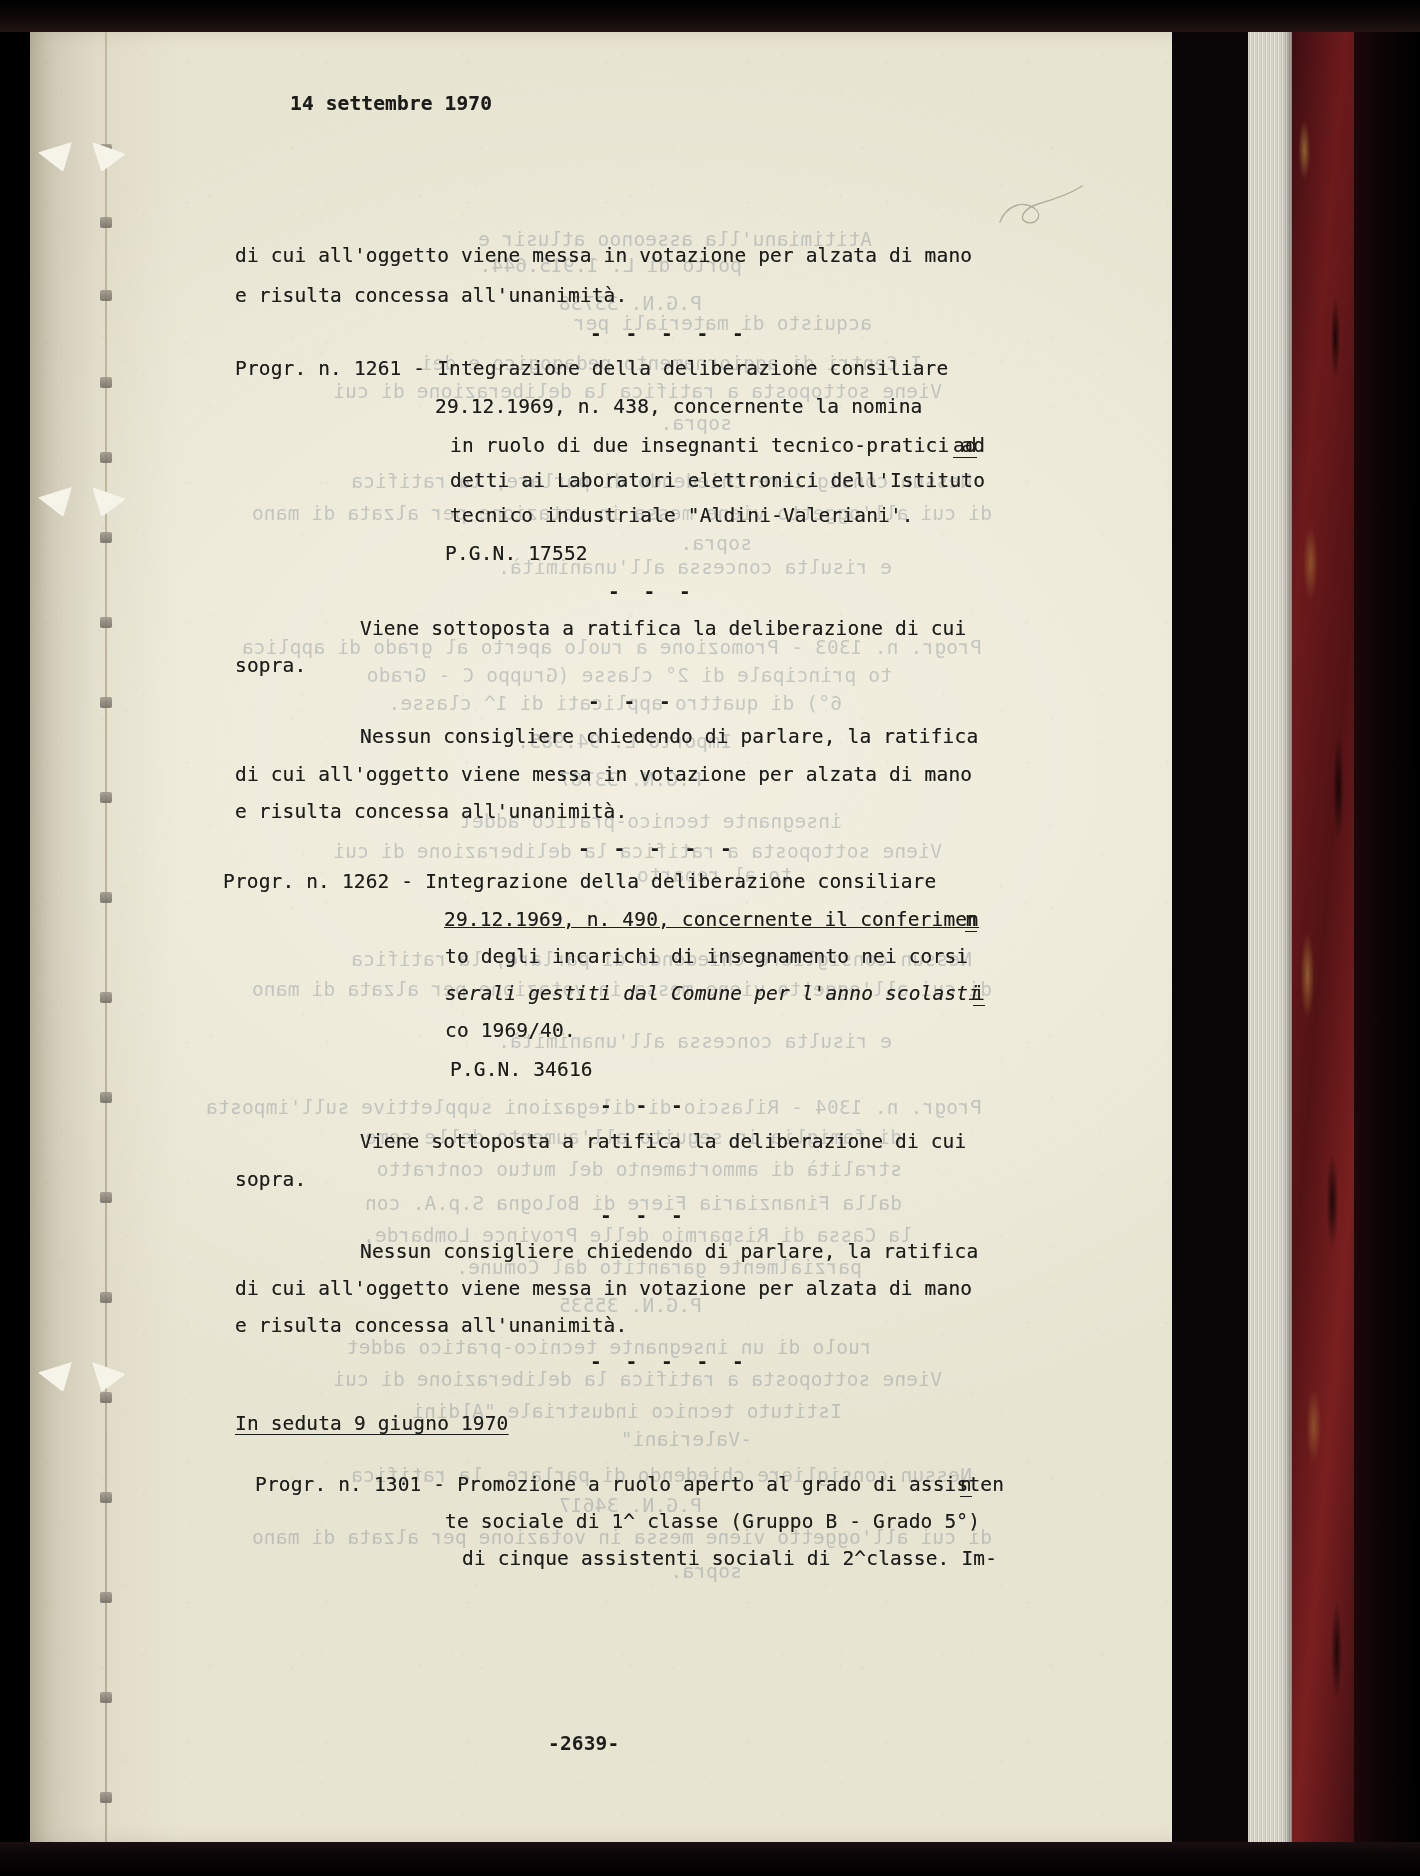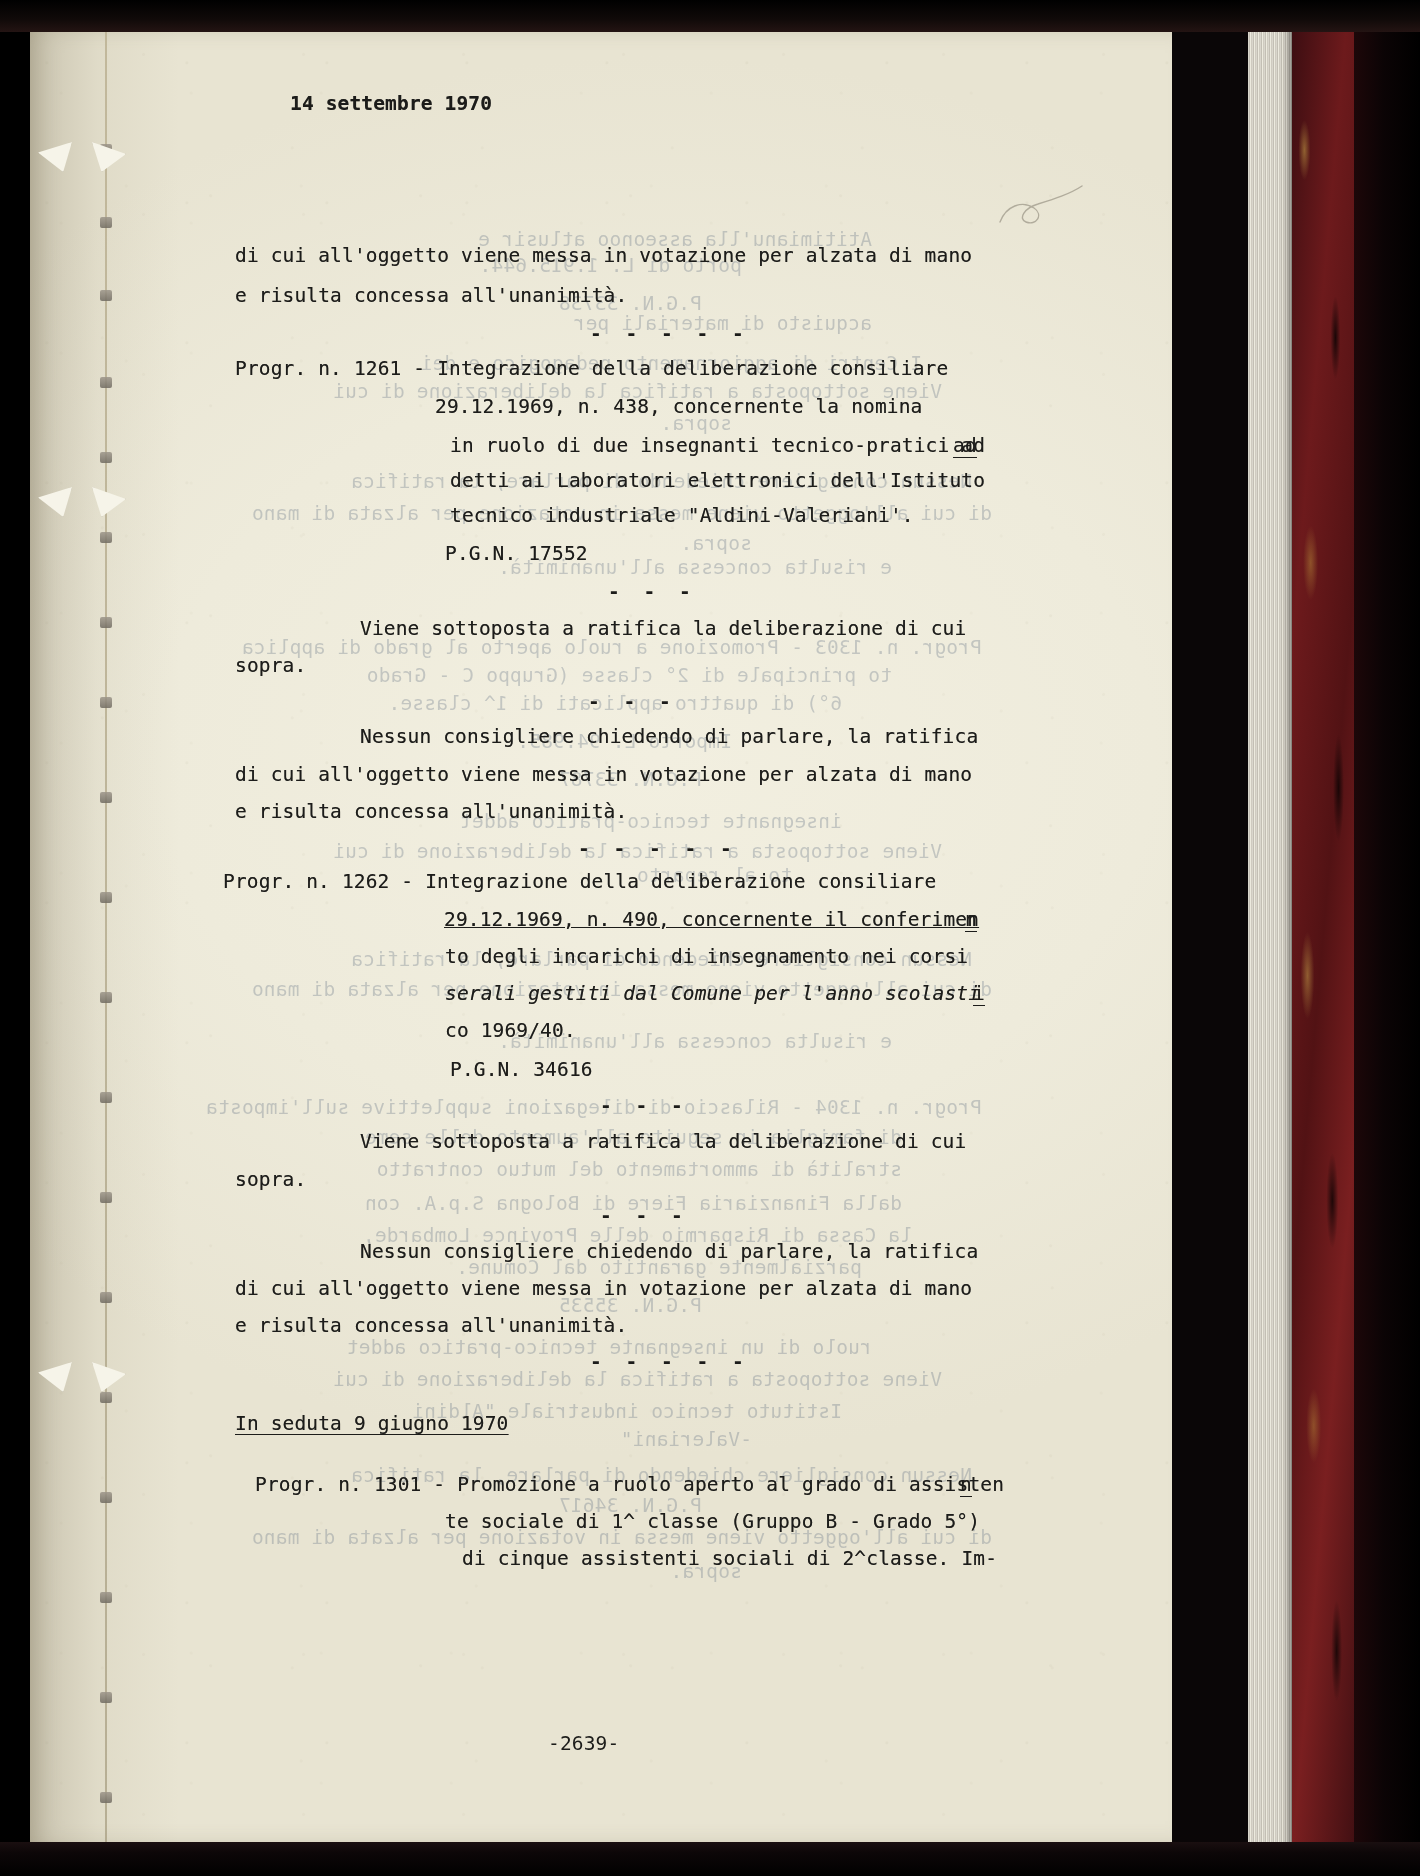--- a/index.html
+++ b/index.html
@@ -81,21 +81,21 @@
   .bleed div{position:absolute;white-space:pre;}
 
   
   .typed{position:absolute;left:0;top:0;width:1142px;height:1810px;
     color:#1c1c1a;font-size:19.5px;letter-spacing:.15px;}
   .typed .ln{position:absolute;white-space:pre;text-shadow:0 0 .6px rgba(30,30,28,.55);}
   .hdr{font-weight:bold;}
   .und{text-decoration:underline;text-underline-offset:4px;}
   .uline-char{border-bottom:1.5px solid #1c1c1a;}
   .sep{position:absolute;white-space:pre;color:#1c1c1a;font-weight:bold;letter-spacing:6px;}
-  .pno{position:absolute;white-space:pre;color:#1c1c1a;}
+  .pno{position:absolute;white-space:pre;color:#1c1c1a;font-weight:bold;}
 </style>
 </head>
 <body>
 
 <div id="book">
 
   <div class="marble-dark"></div>
   <div class="marble"></div>
   <div class="pageblock"></div>
 

